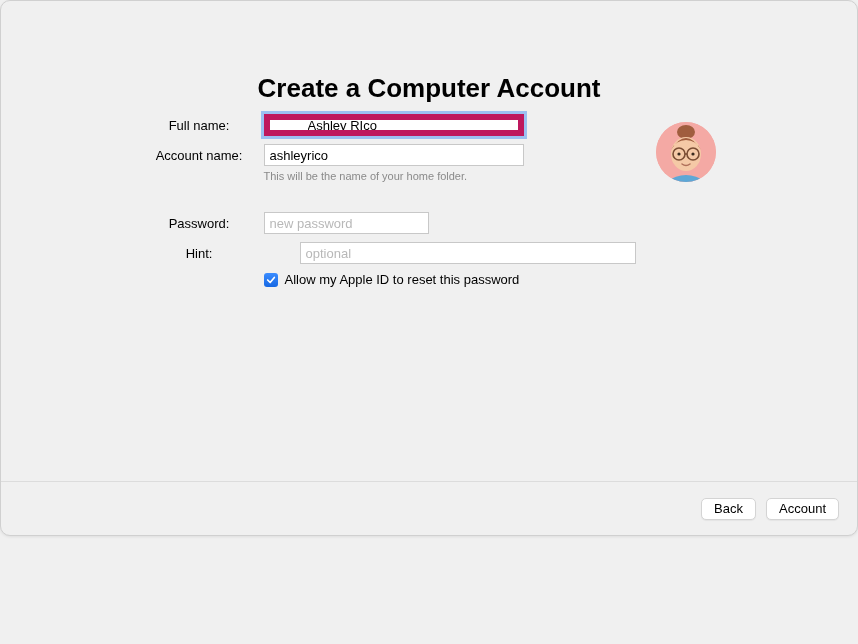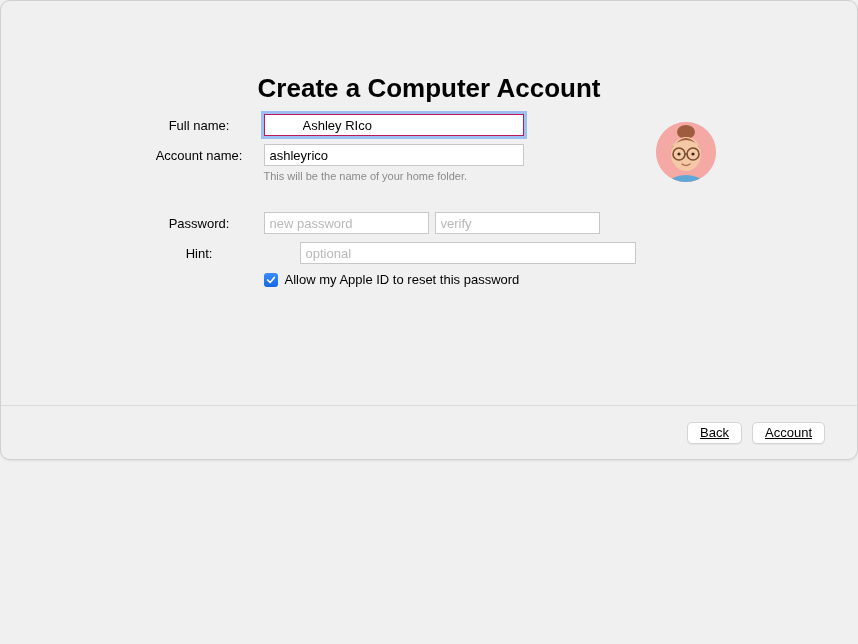--- a/index.html
+++ b/index.html
@@ -10,21 +10,21 @@
     body {
       font-family: -apple-system, BlinkMacSystemFont, "Helvetica Neue", Arial, sans-serif;
       background: #f0f0f0;
       width: 858px;
       height: 644px;
       position: relative;
       overflow: hidden;
     }
     .window {
       width: 858px;
-      height: 460px;
+      height: 536px;
       background: #f0f0f0;
       border-radius: 10px;
       border: 1px solid #d0d0d0;
       position: relative;
       box-shadow: 0 1px 3px rgba(0,0,0,0.08);
     }
     .content {
       padding-top: 72px;
       text-align: center;
     }
@@ -63,21 +63,21 @@
     .input {
       height: 22px;
       border: 1px solid #c8c8c8;
       background: #fff;
       font-size: 13px;
       padding: 0 5px;
       outline: none;
       color: #000;
     }
     .input.focused {
-      border: 1px solid #be185d;
+      border: 6px solid #be185d;
       box-shadow: 0 0 0 3px rgba(0, 103, 244, 0.35);
       padding-left: 38px;
     }
     .input-full {
       width: 260px;
     }
     .input-half {
       width: 165px;
     }
     .input-row {
@@ -131,23 +131,22 @@
     .footer {
       position: absolute;
       bottom: 0;
       left: 0;
       right: 0;
       height: 54px;
       border-top: 1px solid #dcdcdc;
       display: flex;
       align-items: center;
       justify-content: flex-end;
-      padding-right: 32px;
+      padding-right: 18px;
       gap: 10px;
-      text-decoration: underline;
     }
     .btn {
       height: 22px;
       padding: 0 12px;
       border: 1px solid #d4d4d4;
       border-radius: 5px;
       background: #fff;
       font-size: 13px;
       color: #000;
       cursor: pointer;
@@ -177,21 +176,20 @@
         <div class="label">Account name:</div>
         <input class="input input-full" type="text" value="ashleyrico" style="">
 
         <div class="helper-text">This will be the name of your home folder.</div>
 
         <div class="spacer-row"></div>
 
         <div class="label">Password:</div>
         <div class="input-row">
           <input class="input input-half" type="password" placeholder="new password" style="">
-          <input class="input input-half" type="password" placeholder="verify" style="">
         </div>
 
         <div class="label">Hint:</div>
         <input class="input" style="width: 336px; margin-left: 36px;" type="text" placeholder="optional">
 
         <div class="checkbox-row">
           <div class="checkbox">
             <svg viewBox="0 0 12 12">
               <path d="M2 6 L5 9 L10 3" stroke="#fff" stroke-width="2" fill="none" stroke-linecap="round" stroke-linejoin="round"></path>
             </svg>

